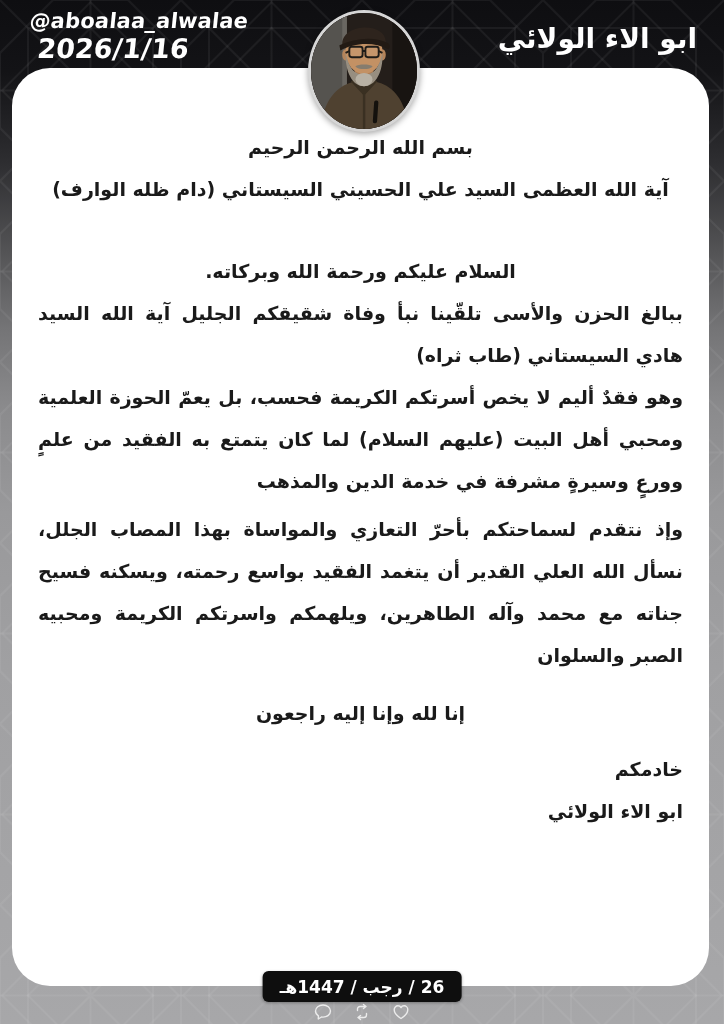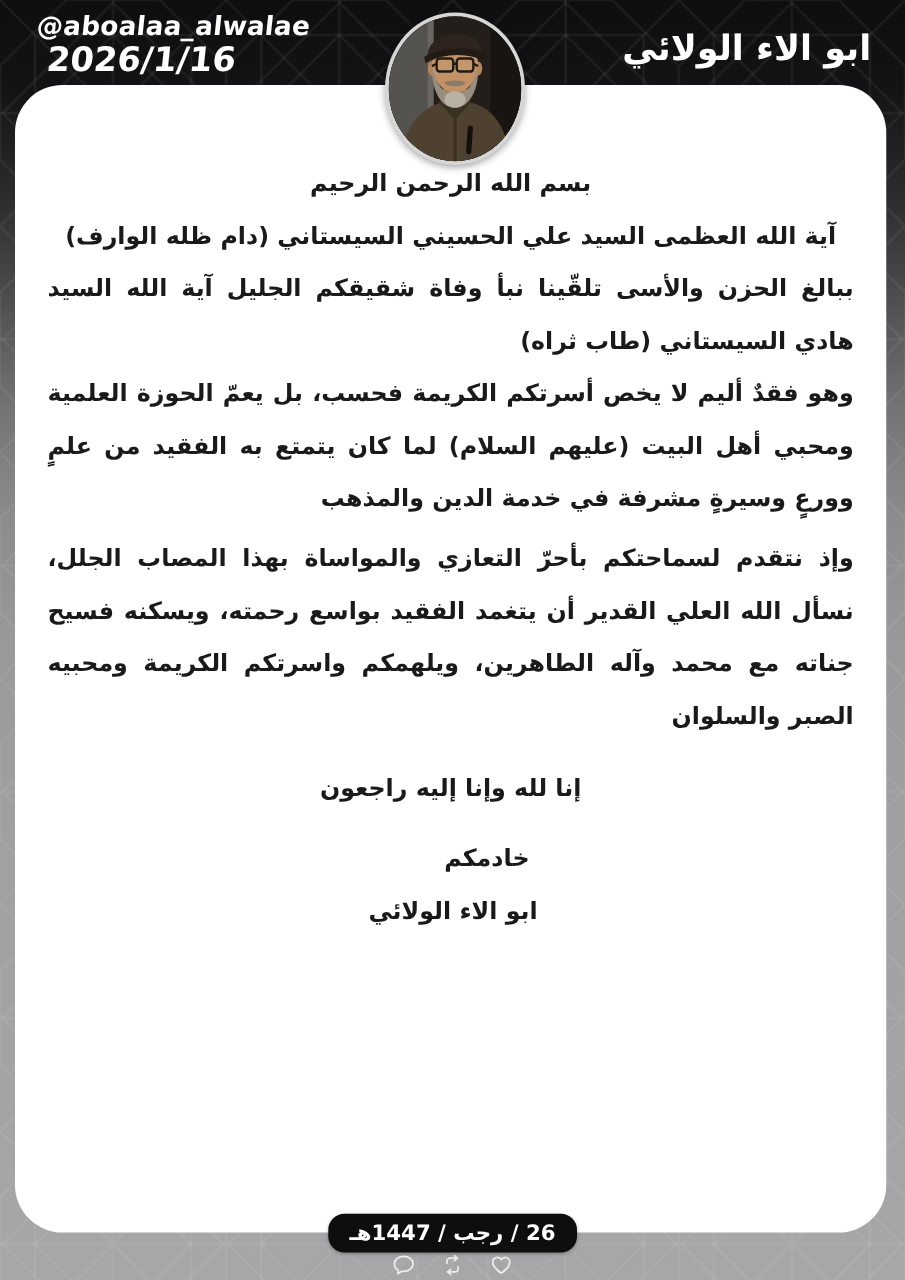--- a/index.html
+++ b/index.html
@@ -28,33 +28,33 @@
     z-index:6;box-shadow:0 2px 6px rgba(0,0,0,.35)}
   .avatar svg{display:block;width:100%;height:100%}
 
   
   .card{position:absolute;left:12px;top:68px;width:697px;height:918px;
     background:var(--card-bg);border-radius:38px;z-index:2;
     padding:58px 26px 0 26px;direction:rtl;color:var(--text);
     font-size:19px;font-weight:700;line-height:42px}
   .t-center{text-align:center}
   .t-right{text-align:center}
-  .t-left{text-align:center}
+  .t-left{text-align:right}
   .para{text-align:justify}
   .mt-block{margin-top:40px}
   .addressee-title{margin-top:10px}
   .para3{margin-top:6px}
   .istirja{margin-top:16px}
   .closing{margin-top:14px;padding-left:30px}
   .closing-inner{display:inline-block;padding-left:28px}
   .signature{padding-left:4px}
 
   
   .pill{position:absolute;top:971px;left:50%;transform:translateX(-50%);
-    height:31px;border-radius:13px;background:var(--pill-bg);color:var(--pill-text);
+    height:31px;border-radius:6px;background:var(--pill-bg);color:var(--pill-text);
     display:flex;align-items:center;padding:0 17px;font-size:17px;font-weight:700;
     direction:rtl;white-space:nowrap;z-index:7;box-shadow:0 1px 3px rgba(0,0,0,.3)}
 
   
   .actions{position:absolute;top:1003px;left:50%;transform:translateX(-50%);
     display:flex;gap:21px;align-items:center;z-index:7}
   .actions svg{display:block}
 </style>
 </head>
 <body>
@@ -111,20 +111,21 @@
       <path d="M54.5,40 L57.5,40 M40.5,40 L36.5,42 M71.5,40 L75.5,42" stroke="#1f1c18" stroke-width="2" fill="none"></path>
 
       <path d="M33,32 C34,11 78,9 79,30 L80,35 C64,27 46,27 32,36 Z" fill="#2e241d"></path>
       <path d="M30,34 C48,25 70,25 82,32 C83.5,34.5 83.5,36.5 82,38 C66,30 46,31 31,39.5 Z" fill="#221a14"></path>
     </svg>
   </div>
 
   <main class="card">
     <div class="t-center">بسم الله الرحمن الرحيم</div>
     <div class="t-right">آية الله العظمى السيد علي الحسيني السيستاني (دام ظله الوارف)</div>
+    <div class="t-right mt-block">السلام عليكم ورحمة الله وبركاته.</div>
     <div class="para">ببالغ الحزن والأسى تلقّينا نبأ وفاة شقيقكم الجليل آية الله السيد هادي السيستاني (طاب ثراه)</div>
     <div class="para">وهو فقدٌ أليم لا يخص أسرتكم الكريمة فحسب، بل يعمّ الحوزة العلمية ومحبي أهل البيت (عليهم السلام) لما كان يتمتع به الفقيد من علمٍ وورعٍ وسيرةٍ مشرفة في خدمة الدين والمذهب</div>
     <div class="para para3">وإذ نتقدم لسماحتكم بأحرّ التعازي والمواساة بهذا المصاب الجلل، نسأل الله العلي القدير أن يتغمد الفقيد بواسع رحمته، ويسكنه فسيح جناته مع محمد وآله الطاهرين، ويلهمكم واسرتكم الكريمة ومحبيه الصبر والسلوان</div>
     <div class="t-center istirja">إنا لله وإنا إليه راجعون</div>
     <div class="t-left closing">
       <span class="closing-inner">خادمكم</span>
     </div>
     <div class="t-left signature">ابو الاء الولائي</div>
   </main>
 

